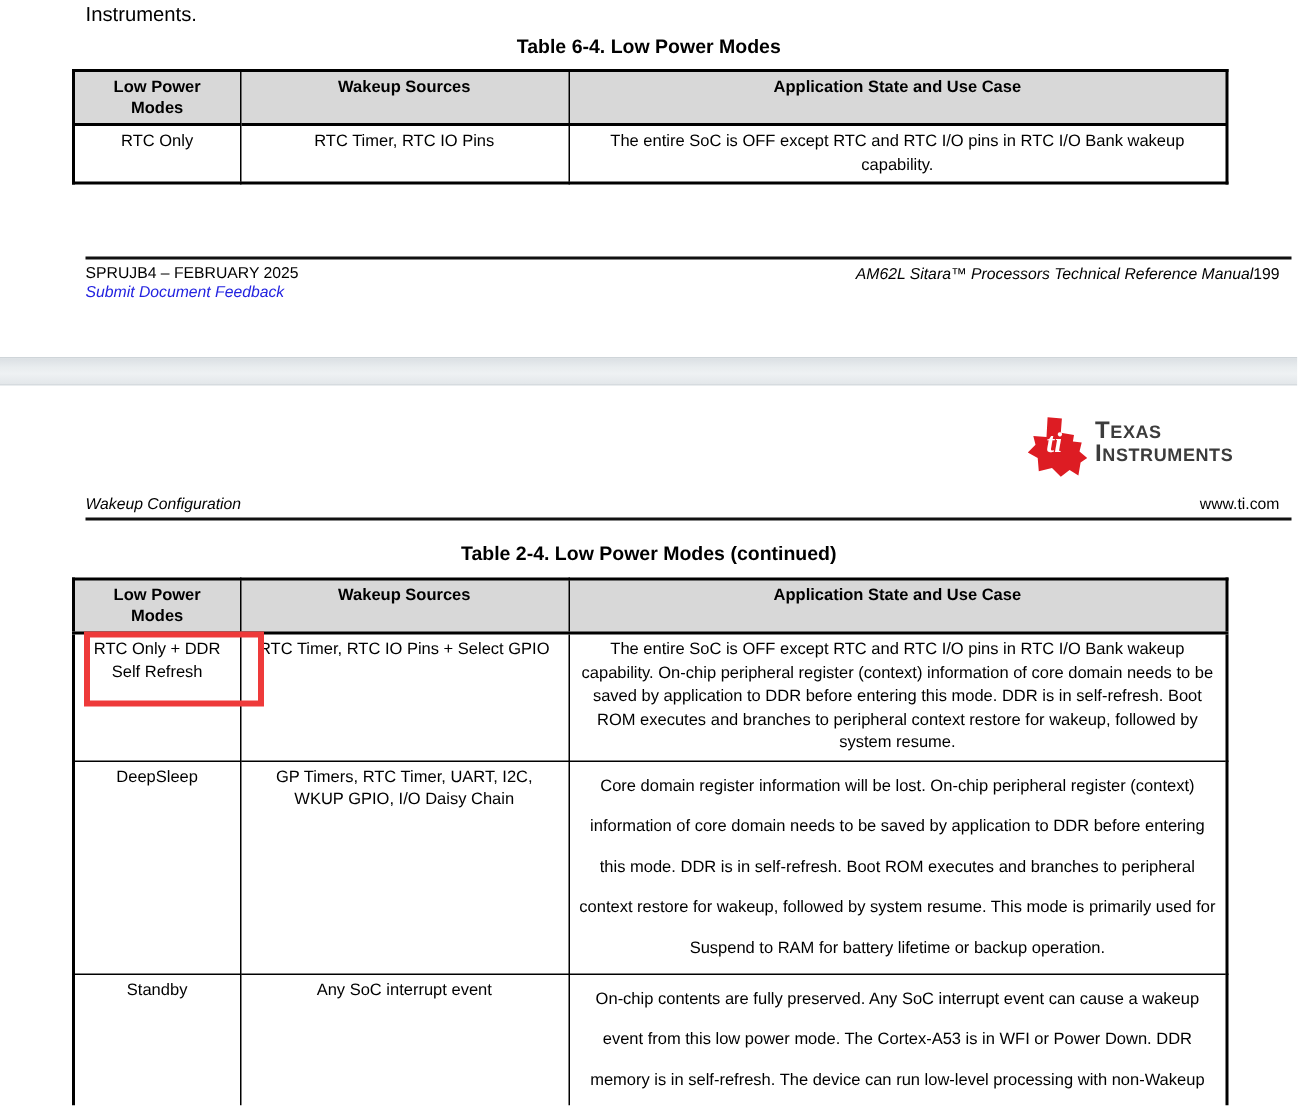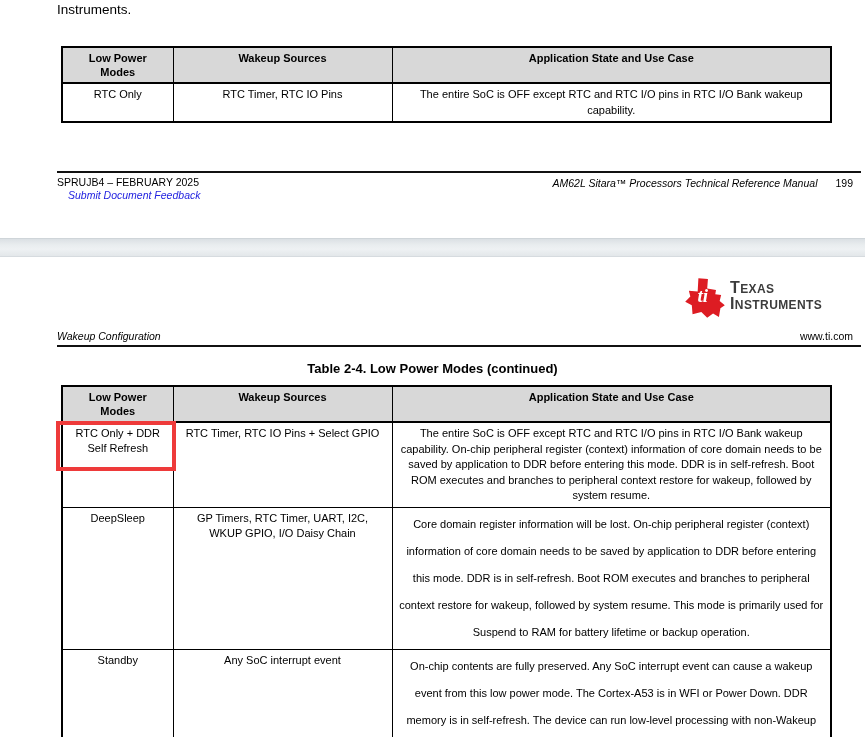--- a/index.html
+++ b/index.html
@@ -12,21 +12,21 @@
   .abs { position:absolute; }
 
   
   .trail-text { left:57px; top:2px; font-size:13.5px; }
   .tbl-title  { left:0; width:865px; text-align:center; font-weight:bold; font-size:13px; }
   #title1 { top:23px; }
   #title2 { top:361px; }
 
   
   table.lpm {
-    position:absolute; left:61px; width:769px;
+    position:absolute; left:48px; width:769px;
     border-collapse:collapse; table-layout:fixed;
     font-size:11px;
   }
   #table1 { top:46px; }
   #table2 { top:385px; }
   table.lpm col.c1 { width:111px; }
   table.lpm col.c2 { width:219px; }
   table.lpm col.c3 { width:439px; }
   table.lpm th, table.lpm td {
     border:1px solid #000;
@@ -44,22 +44,22 @@
   #table2 tr.r1 td { height:79px; }
   #table2 tr.r2 td { height:118px; }
   #table2 tr.r3 td { height:102px; }
   #table2 tr.r2 td.use, #table2 tr.r3 td.use { line-height:27px; }
 
   
   .rule { height:2px; background:#111; left:57px; width:804px; }
   #rule1 { top:171px; }
   #rule2 { top:345px; }
   .doc-id { left:57px; top:176px; font-size:10.5px; }
-  .feedback { left:68px; top:189px; font-size:10.5px; font-style:italic; color:#2222e0; cursor:pointer; }
-  .manual-line { right:12px; top:177px; font-size:10.5px; display:flex; gap:18px; }
+  .feedback { left:57px; top:189px; font-size:10.5px; font-style:italic; color:#2222e0; cursor:pointer; }
+  .manual-line { right:12px; top:177px; font-size:10.5px; display:flex; }
   .manual-line .t { font-style:italic; }
   .copyright { left:0; width:865px; top:202px; text-align:center; font-size:10.5px; }
 
   
   .divider {
     left:0; top:238px; width:865px; height:19px;
     background:linear-gradient(180deg,#dbe0e4 0%,#e9edef 35%,#eef1f3 60%,#e3e7ea 100%);
     border-top:1px solid #cfd5d9; border-bottom:1px solid #d6dbdf;
   }
 
@@ -77,20 +77,21 @@
     border:4px solid #ee3a3a; background:transparent;
   }
 </style>
 </head>
 <body>
 
 <div id="stage">
 
   <div class="abs trail-text">Instruments.</div>
 
+  <div class="abs tbl-title" id="title1">Table 6-4. Low Power Modes</div>
 
   <table class="lpm" id="table1">
     <colgroup>
         <col class="c1">
         <col class="c2">
         <col class="c3">
       </colgroup>
     <tbody>
         <tr>
       <th>Low Power Modes</th>

